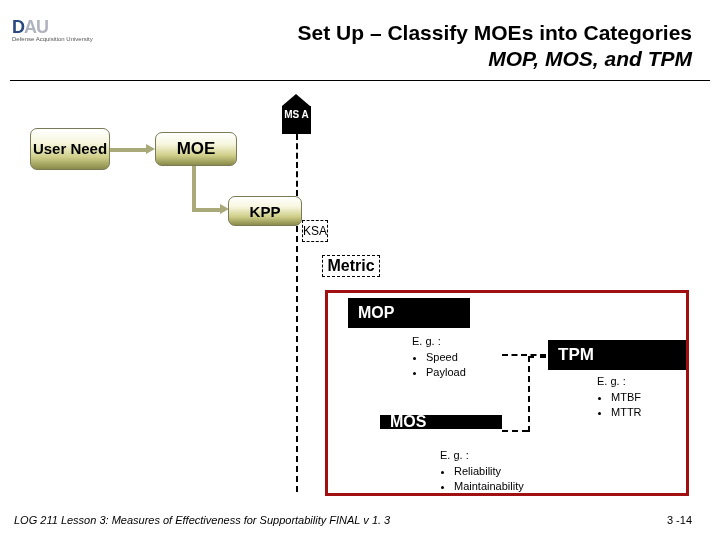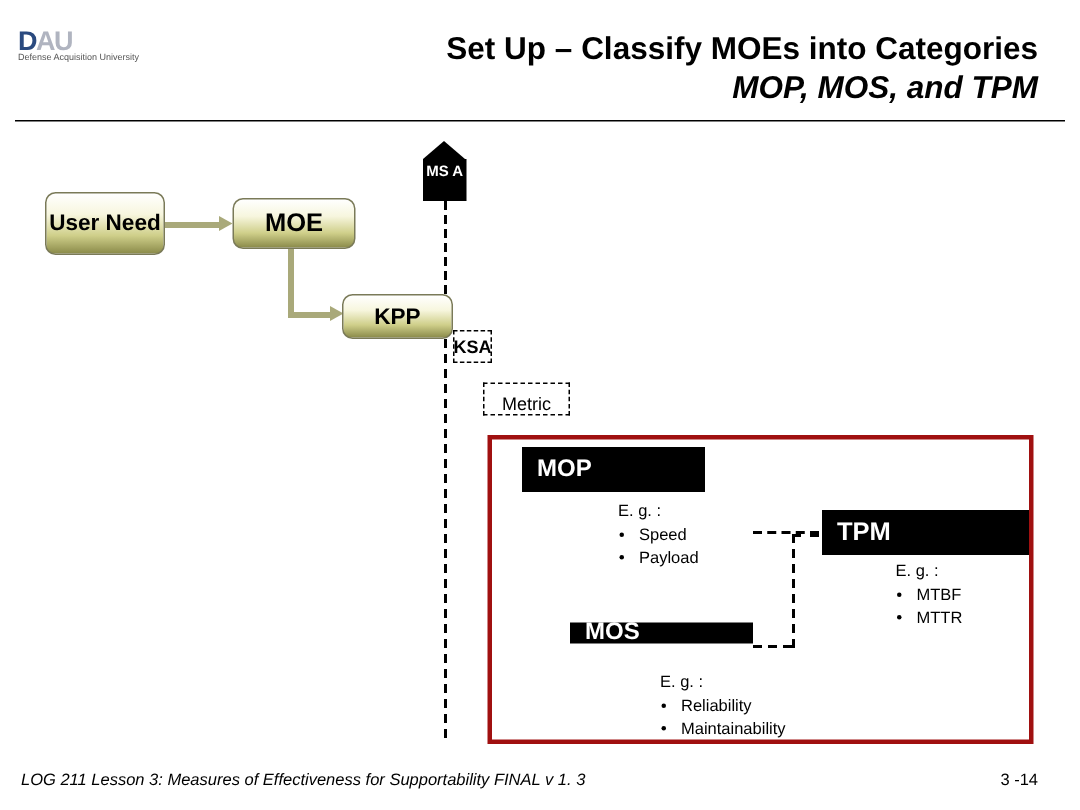--- a/index.html
+++ b/index.html
@@ -133,25 +133,25 @@
 </div>
 
 <div class="conn" style="left:192px; top:166px; width:4px; height:44px;"></div>
 <div class="conn" style="left:192px; top:208px; width:30px; height:4px;"></div>
 <div class="arrowhead right" style="left:220px; top:204px;"></div>
 
 <div class="pill" style="left:228px; top:196px; width:74px; height:30px; font-size:15px;">
   <span>KPP</span>
 </div>
 
-<div style="position:absolute; left:302px; top:220px; width:26px; height:22px; border:1px dashed #000; display:flex; align-items:center; justify-content:center; font-size:12px; font-weight:bold;">
+<div style="position:absolute; left:302px; top:220px; width:26px; height:22px; border:1px dashed #000; display:flex; align-items:center; justify-content:center; font-size:12px; font-weight:normal;">
   <span>KSA</span>
 </div>
 
-<div style="position:absolute; left:322px; top:255px; width:58px; height:22px; border:1px dashed #000; display:flex; align-items:flex-end; justify-content:center; font-size:12px; font-weight:normal;">
+<div style="position:absolute; left:322px; top:255px; width:58px; height:22px; border:1px dashed #000; display:flex; align-items:center; justify-content:center; font-size:16px; font-weight:bold;">
   <span>Metric</span>
 </div>
 
 <div class="dashed-v" style="left:296px; top:134px; height:62px;"></div>
 <div class="dashed-v" style="left:296px; top:226px; height:266px;"></div>
 
 <div class="bigbox" style="left:348px; top:298px; width:122px; height:30px; font-size:16px;">
   <span>MOP</span>
 </div>
 <div class="eg" style="left:412px; top:334px;">

